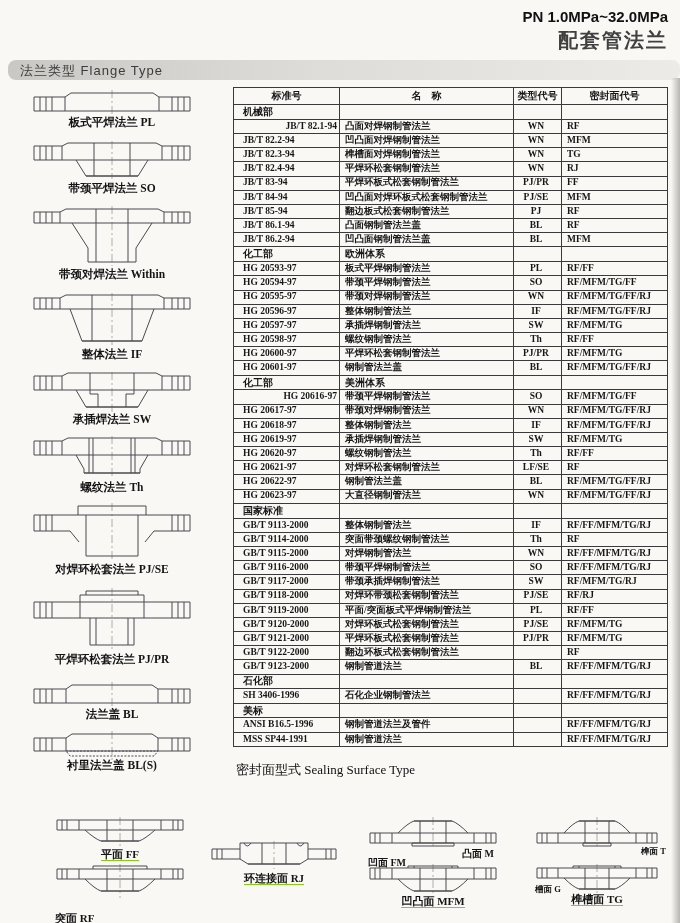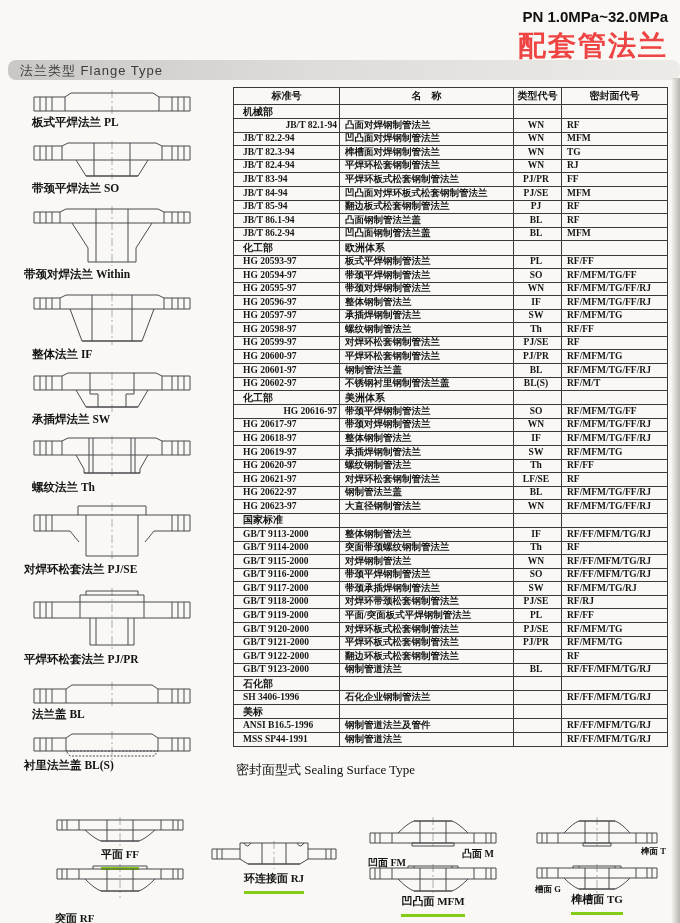--- a/index.html
+++ b/index.html
@@ -3,21 +3,21 @@
 <meta charset="utf-8">
 <style>
   html,body{margin:0;padding:0;}
   body{width:680px;height:923px;position:relative;background:#f9f8f5;
        font-family:"Liberation Serif", serif;color:#1c1c1c;overflow:hidden;}
   .abs{position:absolute;}
   
   .hdr-pn{top:8px;right:12px;font-family:"Liberation Sans",sans-serif;
           font-weight:bold;font-size:15px;color:#111;}
   .hdr-title{top:27px;right:12px;font-family:"Liberation Sans",sans-serif;
-          font-weight:bold;font-size:28px;letter-spacing:2px;color:#ef4444;}
+          font-weight:bold;font-size:20px;letter-spacing:2px;color:#404040;}
   
   .type-bar{top:60px;left:8px;right:0;height:20px;
             background:linear-gradient(to right,#c9c8c4,#dddcd8 45%,#ecebe7);border-radius:8px;}
   .type-bar span{position:absolute;left:12px;top:2px;font-family:"Liberation Sans",sans-serif;
             font-size:13px;color:#3c3c3c;letter-spacing:1px;}
   
   .tblwrap{left:233px;top:87px;}
   table{border-collapse:collapse;table-layout:fixed;width:434px;height:660px;}
   td,th{border:1px solid #3a3a3a;font-size:9.5px;font-weight:bold;line-height:1;
         padding:0 3px;white-space:nowrap;overflow:hidden;color:#161616;}
@@ -25,23 +25,23 @@
   td.c-std{text-align:left;padding-left:9px;}
   td.c-name{text-align:left;padding-left:5px;}
   td.c-type{text-align:center;padding-left:0;}
   td.c-seal{text-align:left;padding-left:5px;}
   tr.sec td{font-size:10px;}
   td.ar{text-align:right;padding-right:2px;}
   
   .fig svg{display:block;}
   .fig path,.fig line,.fig rect{fill:none;stroke:#4b4b4f;stroke-width:1;}
   .fig .cl{stroke:#9a9a96;stroke-width:0.8;stroke-dasharray:8 3 2 3;}
-  .figlab{font-weight:bold;font-size:11.5px;text-align:left;color:#141414;}
+  .figlab{font-weight:bold;font-size:11.5px;text-align:center;color:#141414;}
   .seal-lab{font-weight:bold;font-size:11px;color:#141414;}
-  .seal-lab u, .figlab u{text-decoration:none;border-bottom:3px solid #84cc16;padding-bottom:7px;}
+  .seal-lab u, .figlab u{text-decoration:none;border-bottom:1px solid #84cc16;padding-bottom:0;}
   .seal-small{font-weight:bold;font-size:8.5px;color:#141414;}
   .seal-title{font-weight:normal;font-size:13px;color:#101010;}
   
   .edge-right{top:78px;right:0;bottom:0;width:9px;
       background:linear-gradient(to right,rgba(128,126,120,0),rgba(128,126,120,0.55));}
 </style>
 </head>
 <body>
 
 <div class="abs hdr-pn">PN 1.0MPa~32.0MPa</div>
@@ -269,42 +269,30 @@
           <td class="c-type">SW</td>
           <td class="c-seal">RF/MFM/TG</td>
         </tr>
         <tr>
           <td class="c-std">HG 20598-97</td>
           <td class="c-name">螺纹钢制管法兰</td>
           <td class="c-type">Th</td>
           <td class="c-seal">RF/FF</td>
         </tr>
         <tr>
-          <td class="c-std">HG 20599-97</td>
-          <td class="c-name">对焊环松套钢制管法兰</td>
-          <td class="c-type">PJ/SE</td>
-          <td class="c-seal">RF</td>
-        </tr>
-        <tr>
           <td class="c-std">HG 20600-97</td>
           <td class="c-name">平焊环松套钢制管法兰</td>
           <td class="c-type">PJ/PR</td>
           <td class="c-seal">RF/MFM/TG</td>
         </tr>
         <tr>
           <td class="c-std">HG 20601-97</td>
           <td class="c-name">钢制管法兰盖</td>
           <td class="c-type">BL</td>
           <td class="c-seal">RF/MFM/TG/FF/RJ</td>
-        </tr>
-        <tr>
-          <td class="c-std">HG 20602-97</td>
-          <td class="c-name">不锈钢衬里钢制管法兰盖</td>
-          <td class="c-type">BL(S)</td>
-          <td class="c-seal">RF/M/T</td>
         </tr>
         <tr class="sec">
           <td class="c-std">化工部</td>
           <td class="c-name">美洲体系</td>
           <td class="c-type"></td>
           <td class="c-seal"></td>
         </tr>
         <tr>
           <td class="c-std ar">HG 20616-97</td>
           <td class="c-name">带颈平焊钢制管法兰</td>

